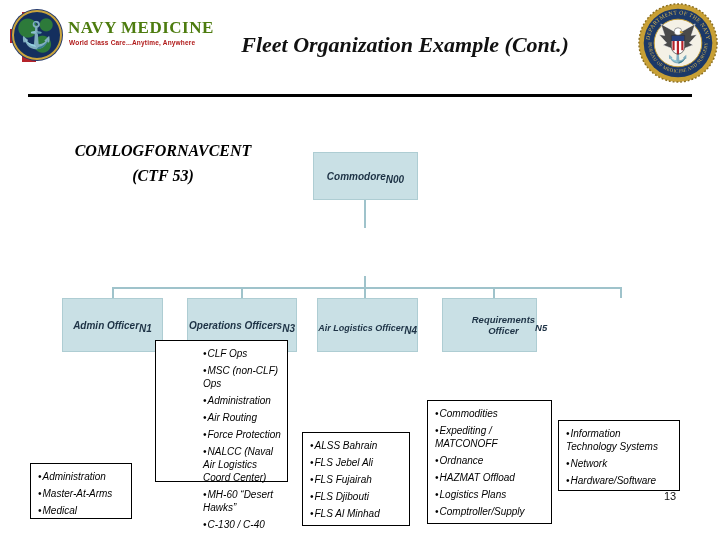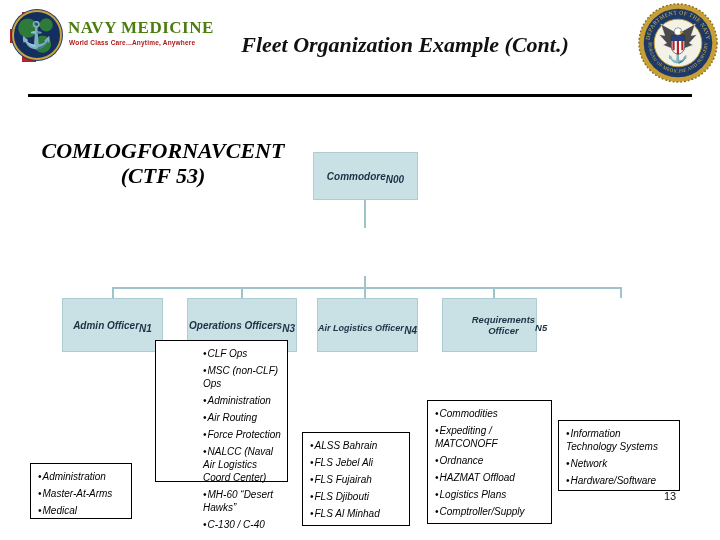--- a/index.html
+++ b/index.html
@@ -31,37 +31,37 @@
     font-family:"Liberation Serif",serif;font-style:italic;font-weight:bold;
     font-size:22px;color:#111;
   }
   .seal{position:absolute;left:638px;top:2px;width:80px;height:82px;}
   .header-rule{position:absolute;left:28px;top:94px;width:664px;height:3px;background:#000;}
 
   
   .org-heading{
     position:absolute;left:18px;top:138px;width:290px;text-align:center;
     font-family:"Liberation Serif",serif;font-style:italic;font-weight:bold;
-    font-size:22px;line-height:25px;color:#000;
+    font-size:16px;line-height:25px;color:#000;
   }
 
   
   .node{
     position:absolute;background:#c9e0e5;border:1px solid #aecdd3;
     display:flex;align-items:center;justify-content:center;
     text-align:center;color:#1d3245;font-weight:bold;font-style:italic;
     font-size:10px;box-sizing:border-box;
   }
   .node .t{display:block;}
   .node .c{display:block;margin-top:7px;}
   .n-commodore{left:313px;top:152px;width:105px;height:48px;}
   .n-deputy{left:313px;top:228px;width:105px;height:48px;}
   .n-admin{left:62px;top:298px;width:101px;height:54px;}
   .n-operations{left:187px;top:298px;width:110px;height:54px;}
-  .n-airlog{left:317px;top:298px;width:101px;height:54px;justify-content:space-between;padding-top:6px;}
+  .n-airlog{left:317px;top:298px;width:101px;height:54px;justify-content:flex-end;padding-top:6px;}
   .n-airlog .t{white-space:nowrap;font-size:9px;}
   .n-airlog .c{margin-top:5px;}
   .n-req{left:442px;top:298px;width:95px;height:54px;font-size:9.5px;padding-left:40px;}
   .n-req .t{max-width:84px;line-height:11px;}
   .n-req .c{margin-top:4px;}
   .n-it{left:568px;top:298px;width:105px;height:54px;font-size:9.5px;}
   .n-it .t{max-width:90px;line-height:11px;}
   .n-it .c{margin-top:4px;}
 
   

